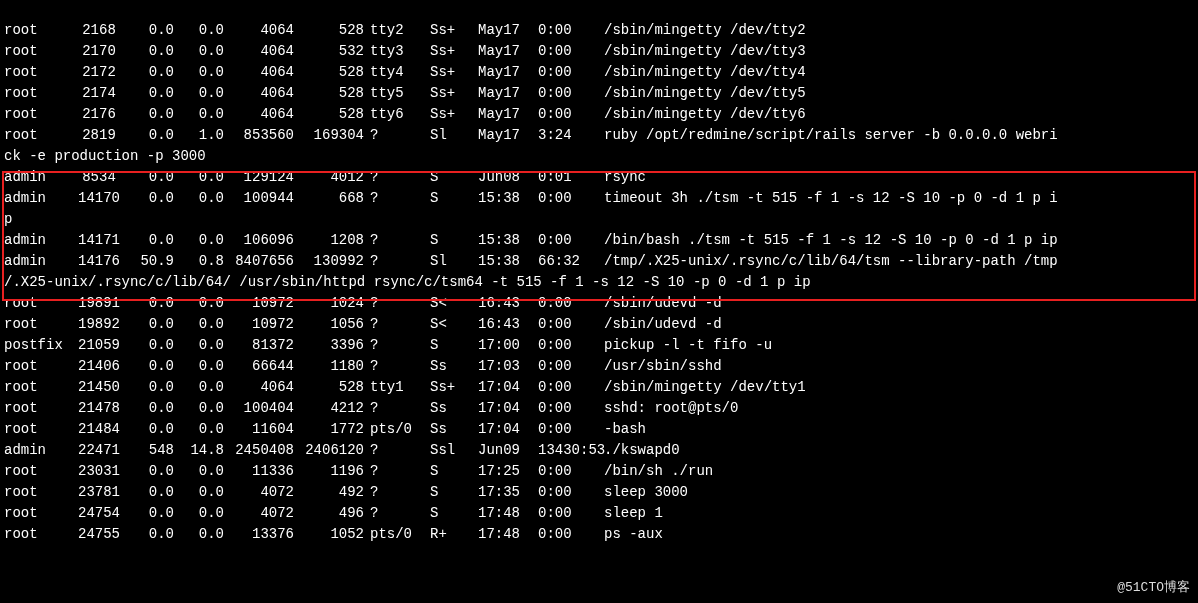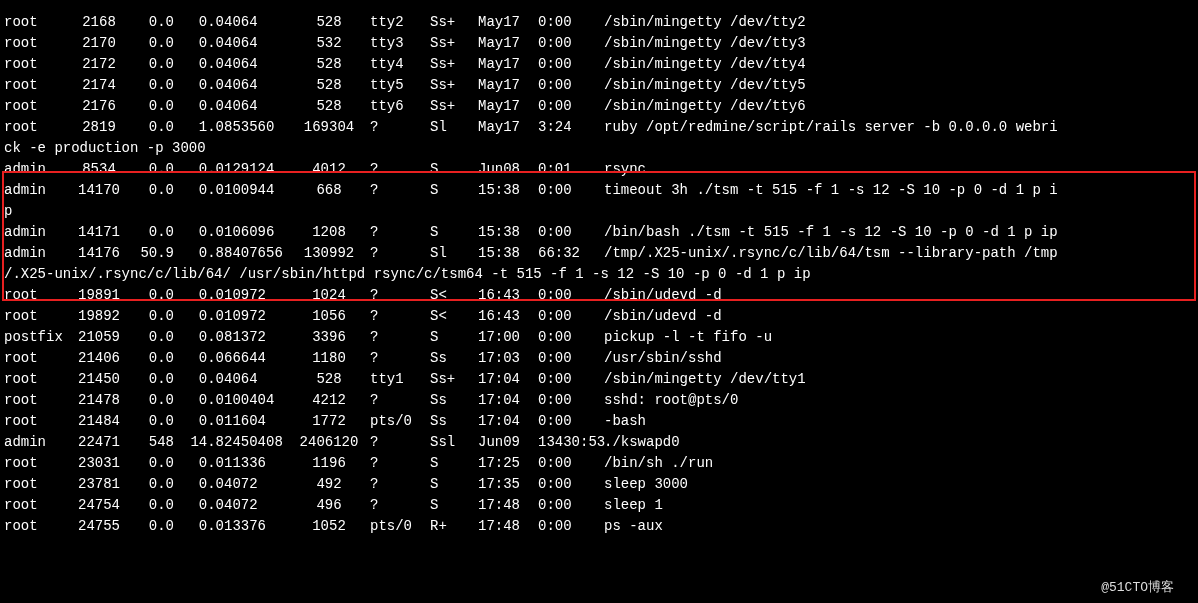--- a/index.html
+++ b/index.html
@@ -1,29 +1,29 @@
 <!DOCTYPE html>
 <html><head>
 <meta charset="utf-8">
 <style>
   html,body{margin:0;padding:0;background:#000;color:#fff;font-family:"Consolas","Menlo","Courier New",monospace;font-size:14px;line-height:1.5;width:1198px;height:603px;overflow:hidden}
-  .term{padding:12px 4px;white-space:pre;position:relative}
+  .term{padding:20px 4px;white-space:pre;position:relative}
   .row{display:flex}
   .c-user{width:70px}
   .c-pid{width:50px;text-align:center}
   .c-cpu{width:50px;text-align:right}
   .c-mem{width:50px;text-align:right}
-  .c-vsz{width:70px;text-align:left}
-  .c-rss{width:70px;text-align:center}
+  .c-vsz{width:70px;text-align:right}
+  .c-rss{width:70px;text-align:right}
   .c-tty{width:60px;padding-left:6px}
   .c-stat{width:48px}
   .c-start{width:60px}
   .c-time{width:60px;text-align:left}
   .c-cmd{flex:1;padding-left:6px;overflow:hidden}
   .wrap{padding-left:0}
   .hlbox{position:absolute;border:2px solid #e82020;left:2px;pointer-events:none}
-  .wm{position:absolute;right:24px;bottom:6px;color:#ddd;font-size:13px}
+  .wm{position:absolute;right:8px;bottom:6px;color:#ddd;font-size:13px}
 </style>
 </head>
 <body>
 <div class="term" id="term"><div class="row"><span class="c-user">root</span><span class="c-pid">2168</span><span class="c-cpu">0.0</span><span class="c-mem">0.0</span><span class="c-vsz">4064</span><span class="c-rss">528</span><span class="c-tty">tty2</span><span class="c-stat">Ss+</span><span class="c-start">May17</span><span class="c-time">0:00</span><span class="c-cmd">/sbin/mingetty /dev/tty2</span></div><div class="row"><span class="c-user">root</span><span class="c-pid">2170</span><span class="c-cpu">0.0</span><span class="c-mem">0.0</span><span class="c-vsz">4064</span><span class="c-rss">532</span><span class="c-tty">tty3</span><span class="c-stat">Ss+</span><span class="c-start">May17</span><span class="c-time">0:00</span><span class="c-cmd">/sbin/mingetty /dev/tty3</span></div><div class="row"><span class="c-user">root</span><span class="c-pid">2172</span><span class="c-cpu">0.0</span><span class="c-mem">0.0</span><span class="c-vsz">4064</span><span class="c-rss">528</span><span class="c-tty">tty4</span><span class="c-stat">Ss+</span><span class="c-start">May17</span><span class="c-time">0:00</span><span class="c-cmd">/sbin/mingetty /dev/tty4</span></div><div class="row"><span class="c-user">root</span><span class="c-pid">2174</span><span class="c-cpu">0.0</span><span class="c-mem">0.0</span><span class="c-vsz">4064</span><span class="c-rss">528</span><span class="c-tty">tty5</span><span class="c-stat">Ss+</span><span class="c-start">May17</span><span class="c-time">0:00</span><span class="c-cmd">/sbin/mingetty /dev/tty5</span></div><div class="row"><span class="c-user">root</span><span class="c-pid">2176</span><span class="c-cpu">0.0</span><span class="c-mem">0.0</span><span class="c-vsz">4064</span><span class="c-rss">528</span><span class="c-tty">tty6</span><span class="c-stat">Ss+</span><span class="c-start">May17</span><span class="c-time">0:00</span><span class="c-cmd">/sbin/mingetty /dev/tty6</span></div><div class="row"><span class="c-user">root</span><span class="c-pid">2819</span><span class="c-cpu">0.0</span><span class="c-mem">1.0</span><span class="c-vsz">853560</span><span class="c-rss">169304</span><span class="c-tty">?</span><span class="c-stat">Sl</span><span class="c-start">May17</span><span class="c-time">3:24</span><span class="c-cmd">ruby /opt/redmine/script/rails server -b 0.0.0.0 webri</span></div><div class="row wrap"><span>ck -e production -p 3000</span></div><div class="row"><span class="c-user">admin</span><span class="c-pid">8534</span><span class="c-cpu">0.0</span><span class="c-mem">0.0</span><span class="c-vsz">129124</span><span class="c-rss">4012</span><span class="c-tty">?</span><span class="c-stat">S</span><span class="c-start">Jun08</span><span class="c-time">0:01</span><span class="c-cmd">rsync</span></div><div class="row"><span class="c-user">admin</span><span class="c-pid">14170</span><span class="c-cpu">0.0</span><span class="c-mem">0.0</span><span class="c-vsz">100944</span><span class="c-rss">668</span><span class="c-tty">?</span><span class="c-stat">S</span><span class="c-start">15:38</span><span class="c-time">0:00</span><span class="c-cmd">timeout 3h ./tsm -t 515 -f 1 -s 12 -S 10 -p 0 -d 1 p i</span></div><div class="row wrap"><span>p</span></div><div class="row"><span class="c-user">admin</span><span class="c-pid">14171</span><span class="c-cpu">0.0</span><span class="c-mem">0.0</span><span class="c-vsz">106096</span><span class="c-rss">1208</span><span class="c-tty">?</span><span class="c-stat">S</span><span class="c-start">15:38</span><span class="c-time">0:00</span><span class="c-cmd">/bin/bash ./tsm -t 515 -f 1 -s 12 -S 10 -p 0 -d 1 p ip</span></div><div class="row"><span class="c-user">admin</span><span class="c-pid">14176</span><span class="c-cpu">50.9</span><span class="c-mem">0.8</span><span class="c-vsz">8407656</span><span class="c-rss">130992</span><span class="c-tty">?</span><span class="c-stat">Sl</span><span class="c-start">15:38</span><span class="c-time">66:32</span><span class="c-cmd">/tmp/.X25-unix/.rsync/c/lib/64/tsm --library-path /tmp</span></div><div class="row wrap"><span>/.X25-unix/.rsync/c/lib/64/ /usr/sbin/httpd rsync/c/tsm64 -t 515 -f 1 -s 12 -S 10 -p 0 -d 1 p ip</span></div><div class="row"><span class="c-user">root</span><span class="c-pid">19891</span><span class="c-cpu">0.0</span><span class="c-mem">0.0</span><span class="c-vsz">10972</span><span class="c-rss">1024</span><span class="c-tty">?</span><span class="c-stat">S&lt;</span><span class="c-start">16:43</span><span class="c-time">0:00</span><span class="c-cmd">/sbin/udevd -d</span></div><div class="row"><span class="c-user">root</span><span class="c-pid">19892</span><span class="c-cpu">0.0</span><span class="c-mem">0.0</span><span class="c-vsz">10972</span><span class="c-rss">1056</span><span class="c-tty">?</span><span class="c-stat">S&lt;</span><span class="c-start">16:43</span><span class="c-time">0:00</span><span class="c-cmd">/sbin/udevd -d</span></div><div class="row"><span class="c-user">postfix</span><span class="c-pid">21059</span><span class="c-cpu">0.0</span><span class="c-mem">0.0</span><span class="c-vsz">81372</span><span class="c-rss">3396</span><span class="c-tty">?</span><span class="c-stat">S</span><span class="c-start">17:00</span><span class="c-time">0:00</span><span class="c-cmd">pickup -l -t fifo -u</span></div><div class="row"><span class="c-user">root</span><span class="c-pid">21406</span><span class="c-cpu">0.0</span><span class="c-mem">0.0</span><span class="c-vsz">66644</span><span class="c-rss">1180</span><span class="c-tty">?</span><span class="c-stat">Ss</span><span class="c-start">17:03</span><span class="c-time">0:00</span><span class="c-cmd">/usr/sbin/sshd</span></div><div class="row"><span class="c-user">root</span><span class="c-pid">21450</span><span class="c-cpu">0.0</span><span class="c-mem">0.0</span><span class="c-vsz">4064</span><span class="c-rss">528</span><span class="c-tty">tty1</span><span class="c-stat">Ss+</span><span class="c-start">17:04</span><span class="c-time">0:00</span><span class="c-cmd">/sbin/mingetty /dev/tty1</span></div><div class="row"><span class="c-user">root</span><span class="c-pid">21478</span><span class="c-cpu">0.0</span><span class="c-mem">0.0</span><span class="c-vsz">100404</span><span class="c-rss">4212</span><span class="c-tty">?</span><span class="c-stat">Ss</span><span class="c-start">17:04</span><span class="c-time">0:00</span><span class="c-cmd">sshd: root@pts/0</span></div><div class="row"><span class="c-user">root</span><span class="c-pid">21484</span><span class="c-cpu">0.0</span><span class="c-mem">0.0</span><span class="c-vsz">11604</span><span class="c-rss">1772</span><span class="c-tty">pts/0</span><span class="c-stat">Ss</span><span class="c-start">17:04</span><span class="c-time">0:00</span><span class="c-cmd">-bash</span></div><div class="row"><span class="c-user">admin</span><span class="c-pid">22471</span><span class="c-cpu">548</span><span class="c-mem">14.8</span><span class="c-vsz">2450408</span><span class="c-rss">2406120</span><span class="c-tty">?</span><span class="c-stat">Ssl</span><span class="c-start">Jun09</span><span class="c-time">13430:53</span><span class="c-cmd">./kswapd0</span></div><div class="row"><span class="c-user">root</span><span class="c-pid">23031</span><span class="c-cpu">0.0</span><span class="c-mem">0.0</span><span class="c-vsz">11336</span><span class="c-rss">1196</span><span class="c-tty">?</span><span class="c-stat">S</span><span class="c-start">17:25</span><span class="c-time">0:00</span><span class="c-cmd">/bin/sh ./run</span></div><div class="row"><span class="c-user">root</span><span class="c-pid">23781</span><span class="c-cpu">0.0</span><span class="c-mem">0.0</span><span class="c-vsz">4072</span><span class="c-rss">492</span><span class="c-tty">?</span><span class="c-stat">S</span><span class="c-start">17:35</span><span class="c-time">0:00</span><span class="c-cmd">sleep 3000</span></div><div class="row"><span class="c-user">root</span><span class="c-pid">24754</span><span class="c-cpu">0.0</span><span class="c-mem">0.0</span><span class="c-vsz">4072</span><span class="c-rss">496</span><span class="c-tty">?</span><span class="c-stat">S</span><span class="c-start">17:48</span><span class="c-time">0:00</span><span class="c-cmd">sleep 1</span></div><div class="row"><span class="c-user">root</span><span class="c-pid">24755</span><span class="c-cpu">0.0</span><span class="c-mem">0.0</span><span class="c-vsz">13376</span><span class="c-rss">1052</span><span class="c-tty">pts/0</span><span class="c-stat">R+</span><span class="c-start">17:48</span><span class="c-time">0:00</span><span class="c-cmd">ps -aux</span></div></div>
 <div class="hlbox" id="hlbox" style="top: 171px; left: 2px; width: 1190px; height: 126px;"></div>
 <div class="wm">@51CTO博客</div>
 
 </body></html>

